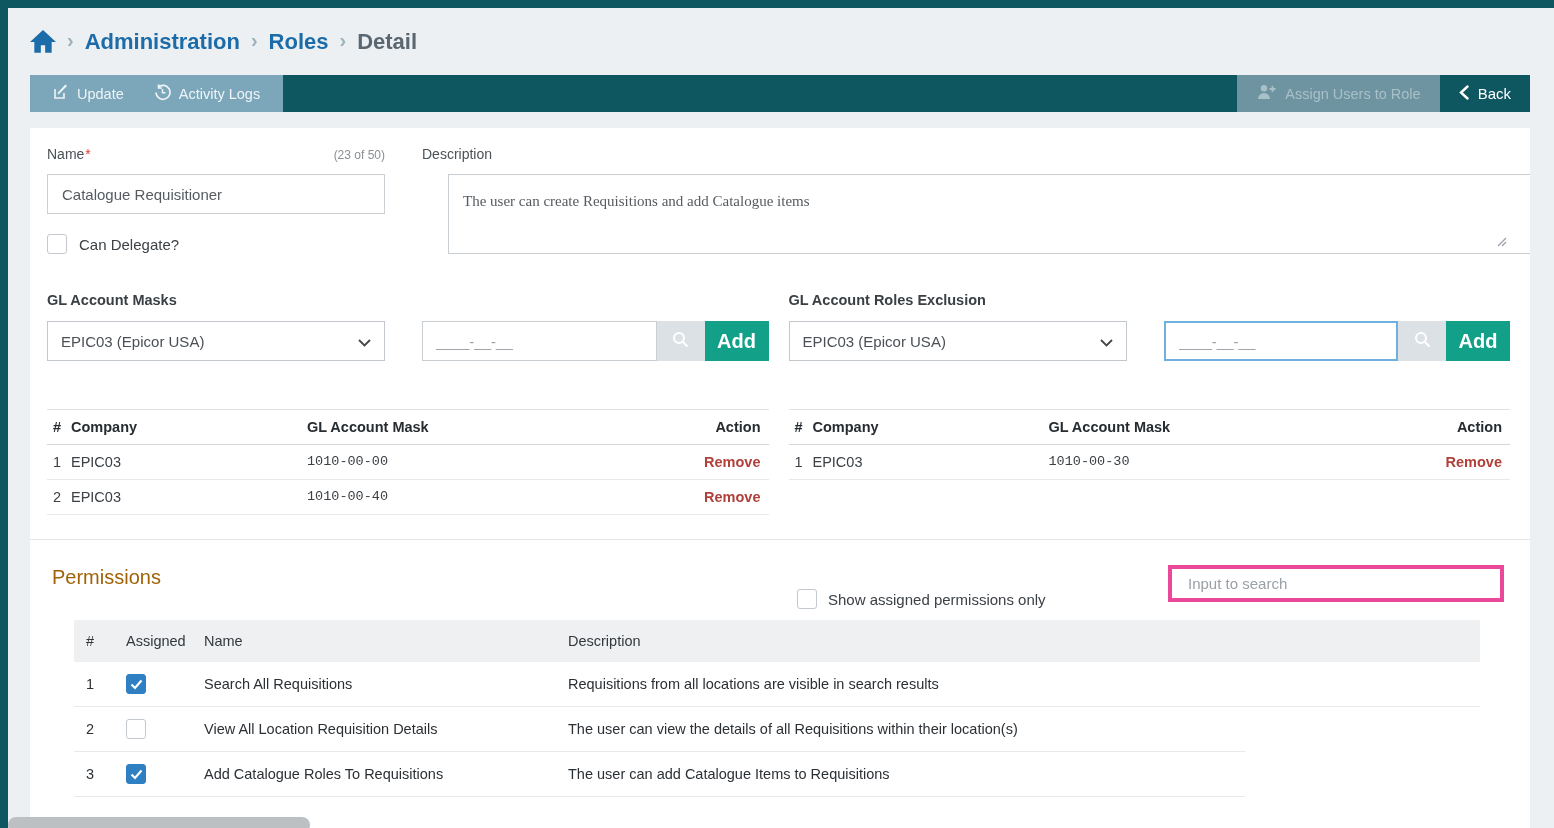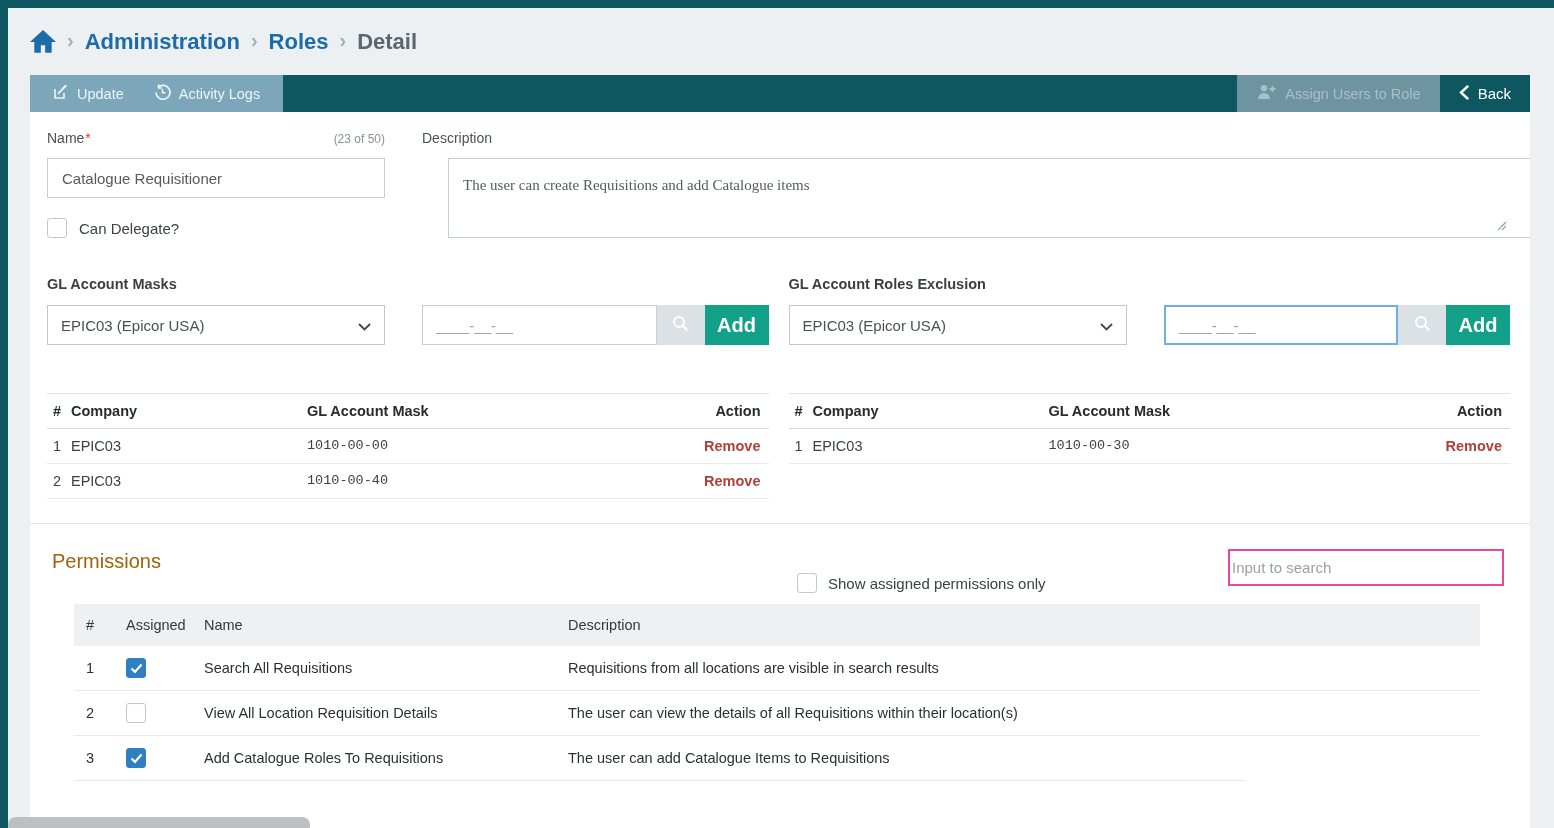--- a/index.html
+++ b/index.html
@@ -16,21 +16,21 @@
   .page { position:absolute; left:8px; top:8px; right:0; bottom:0; display:flex; flex-direction:column; }
 
   
   .breadcrumb { height:67px; flex:none; display:flex; align-items:center; padding-left:22px; gap:11px; }
   .crumb { font-size:22px; font-weight:bold; color:#1b6ca8; }
   .crumb.current { color:#5b6770; }
   .crumb-sep { font-size:20px; font-weight:bold; color:#9fb3bd; padding-bottom:2px; }
   .home-icon svg { display:block; }
 
   
-  .toolbar { flex:none; margin:0 24px 0 22px; height:37px; background:#0e5761; display:flex; align-items:stretch; }
+  .toolbar { flex:none; margin:0 24px 16px 22px; height:37px; background:#0e5761; display:flex; align-items:stretch; }
   .toolbar-left { background:#7ca6b9; display:flex; padding:0 8px; }
   .tool-btn { display:flex; align-items:center; gap:8px; color:#eef5f8; font-size:14.5px; padding:0 15px; cursor:pointer; background:none; border:none; font-family:inherit; }
   .toolbar-right { margin-left:auto; display:flex; }
   .assign-btn { background:#6e93a1; color:#a9c0c9; display:flex; align-items:center; gap:9px; padding:0 19px; font-size:14.5px; border:none; font-family:inherit; }
   .back-btn { background:transparent; color:#fff; display:flex; align-items:center; gap:9px; padding:0 19px; font-size:15px; border:none; font-family:inherit; cursor:pointer; }
 
   
   .card { flex:1; margin:0 24px 0 22px; background:#fff; overflow:hidden; display:flex; flex-direction:column; }
 
   .form-row { display:flex; gap:37px; padding:18px 20px 0 17px; }
@@ -64,21 +64,21 @@
   .gl-table .c { padding:9px 0; font-size:14.5px; color:#3c4146; border-bottom:1px solid #e7eaec; }
   .gl-table .num { padding-left:6px; }
   .gl-table .mask-val { font-family:"Liberation Mono", monospace; font-size:13.5px; letter-spacing:0; }
   .gl-table .act { text-align:right; padding-right:8px; }
   .gl-table .remove { color:#b0413a; font-weight:bold; cursor:pointer; }
 
   
   .perm-section { border-top:1px solid #e3e6e9; margin-top:24px; position:relative; padding:26px 0 0 22px; flex:1; }
   .perm-title { font-size:20px; font-weight:400; color:#a16207; }
   .perm-filter { position:absolute; left:767px; top:33px; display:flex; align-items:center; gap:11px; font-size:15px; color:#3c4146;margin-top:16px; }
-  .perm-search { position:absolute; right:26px; top:25px; width:276px; height:37px; border:2px solid #ec4899; padding:0 2px; font-size:15px; color:#555b60; font-family:inherit; outline:none; }
+  .perm-search { position:absolute; right:26px; top:25px; width:336px; height:37px; border:4px solid #ec4899; padding:0 16px; font-size:15px; color:#555b60; font-family:inherit; outline:none; }
 
   .perm-table { margin:31px 50px 0 22px; display:grid; grid-template-columns:52px 78px 364px 1fr; }
   .perm-table .h { background:#eef0f2; padding:13px 0; font-size:14.5px; color:#33383d; }
   .perm-table .c { padding:12px 0; font-size:14.5px; color:#2b3035; border-bottom:1px solid #e7eaec; display:flex; align-items:center; }
   .perm-table .num { padding-left:12px; }
   .perm-table .h.num { padding-left:12px; }
 
   .floating-panel { position:absolute; left:1245px; top:748px; width:262px; height:62px; background:#fff; border-radius:6px; z-index:3; }
   .hscroll-thumb { position:absolute; left:8px; bottom:-5px; width:302px; height:16px; background:#bcc0c3; border-radius:8px; z-index:7; }
 </style>

